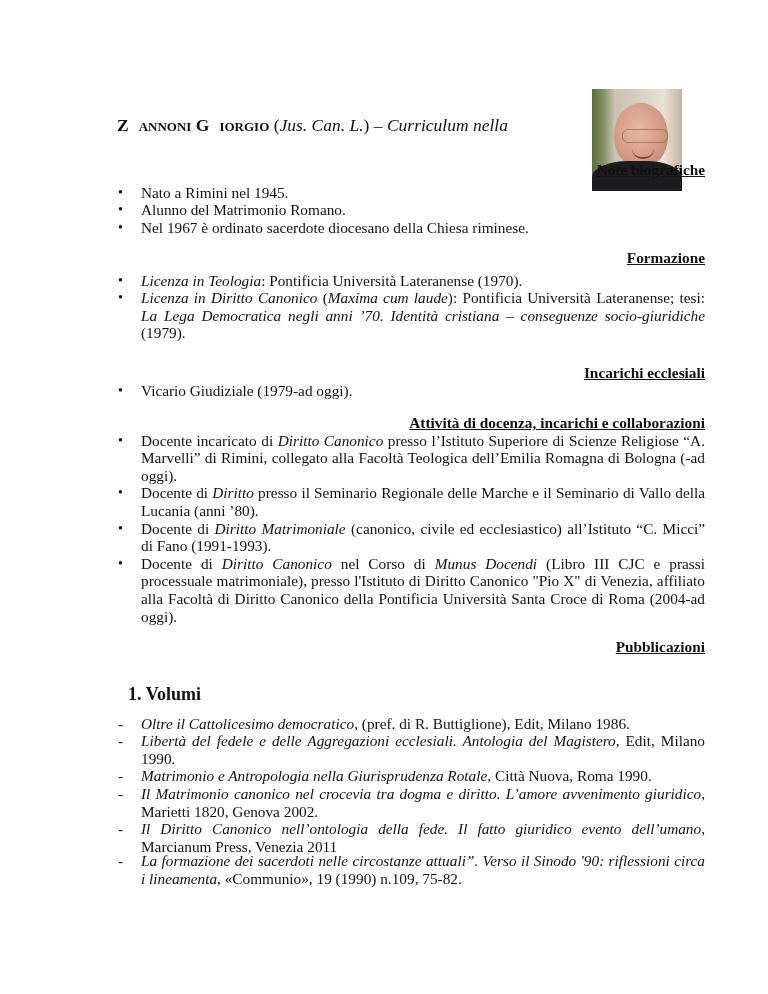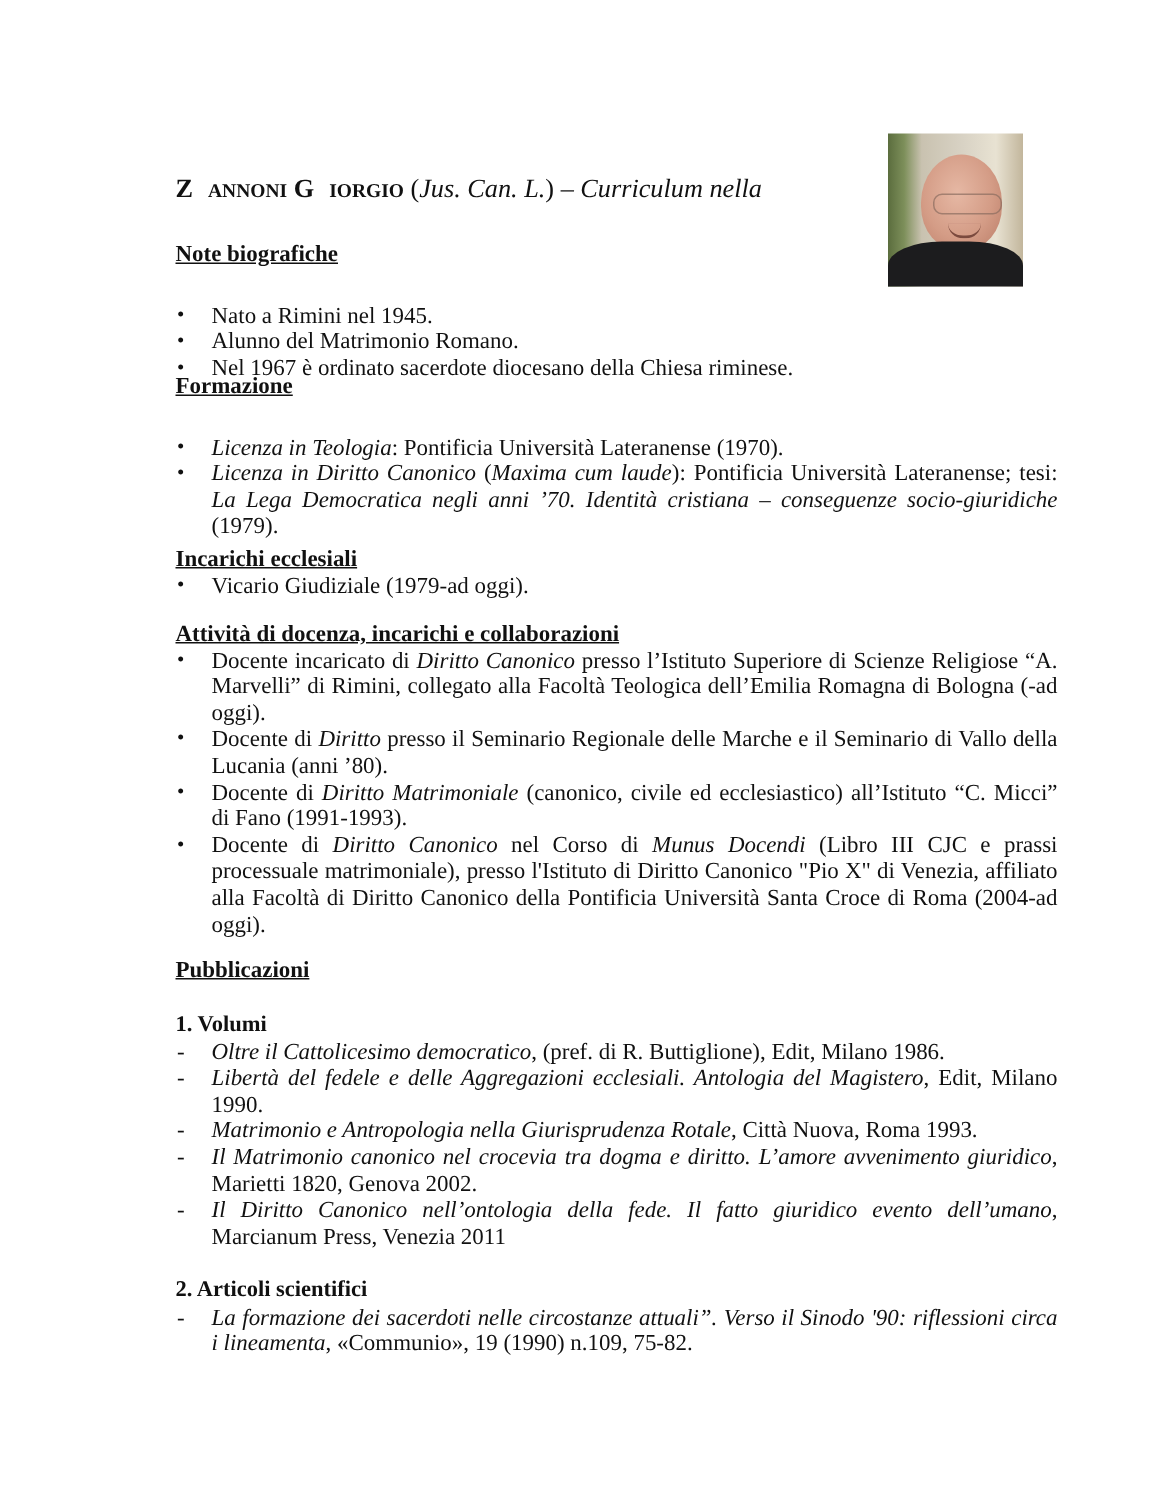--- a/index.html
+++ b/index.html
@@ -31,29 +31,30 @@
     border-bottom: 2px solid #7b4a3e; border-radius: 0 0 12px 12px;
   }
   .photo .body {
     position: absolute; left: 0; top: 72px; width: 90px; height: 40px;
     background: #1c1c1e; border-radius: 40% 40% 0 0;
   }
   .section { position: absolute; left: 0; width: 588px; }
   h2 {
     margin: 0; font-size: 15.3px; font-weight: bold; text-decoration: underline;
     line-height: 17.6px;
+    text-align: right;
   }
-  h3 { margin: 0; font-size: 15px; font-weight: bold; line-height: 17.6px; }
+  h3 { margin: 11px; font-size: 18px; font-weight: bold; line-height: 17.6px; }
   ul { margin: 0; padding: 0; list-style: none; }
   li { position: relative; padding-left: 24px; text-align: justify; }
   li.bul::before {
     content: "\2022"; position: absolute; left: 1px; top: 0; font-size: 14px;
   }
   li.dash::before { content: "-"; position: absolute; left: 1px; top: 0; }
-  .gap-after-head { margin-top: 23px; }
+  .gap-after-head { margin-top: 5px; }
   .it { font-style: italic; }
 </style>
 </head>
 <body>
 
 <div class="page">
 
   <div class="title">
     <span class="sc-big">Z</span><span class="sc-small">ANNONI</span>
     <span class="sc-big">G</span><span class="sc-small">IORGIO</span>
@@ -103,26 +104,25 @@
 
   <div class="section" style="top:638px;">
     <h2>Pubblicazioni</h2>
   </div>
 
   <div class="section" style="top:675px;">
     <h3>1. Volumi</h3>
     <ul>
       <li class="dash"><span class="it">Oltre il Cattolicesimo democratico</span><span>, (pref. di R. Buttiglione), Edit, Milano 1986.</span></li>
       <li class="dash"><span class="it">Libertà del fedele e delle Aggregazioni ecclesiali. Antologia del Magistero</span><span>, Edit, Milano 1990.</span></li>
-      <li class="dash"><span class="it">Matrimonio e Antropologia nella Giurisprudenza Rotale</span><span>, Città Nuova, Roma 1993.</span></li>
+      <li class="dash"><span class="it">Matrimonio e Antropologia nella Giurisprudenza Rotale</span><span>, Città Nuova, Roma 1990.</span></li>
       <li class="dash"><span class="it">Il Matrimonio canonico nel crocevia tra dogma e diritto. L’amore avvenimento giuridico</span><span>, Marietti 1820, Genova 2002.</span></li>
       <li class="dash"><span class="it">Il Diritto Canonico nell’ontologia della fede. Il fatto giuridico evento dell’umano</span><span>, Marcianum Press, Venezia 2011</span></li>
     </ul>
   </div>
 
   <div class="section" style="top:852px;">
-    <h3>2. Articoli scientifici</h3>
     <ul>
       <li class="dash"><span class="it">La formazione dei sacerdoti nelle circostanze attuali”. Verso il Sinodo '90: riflessioni circa i lineamenta</span><span>, «Communio», 19 (1990) n.109, 75-82.</span></li>
     </ul>
   </div>
 
 </div>
 
 </body></html>

